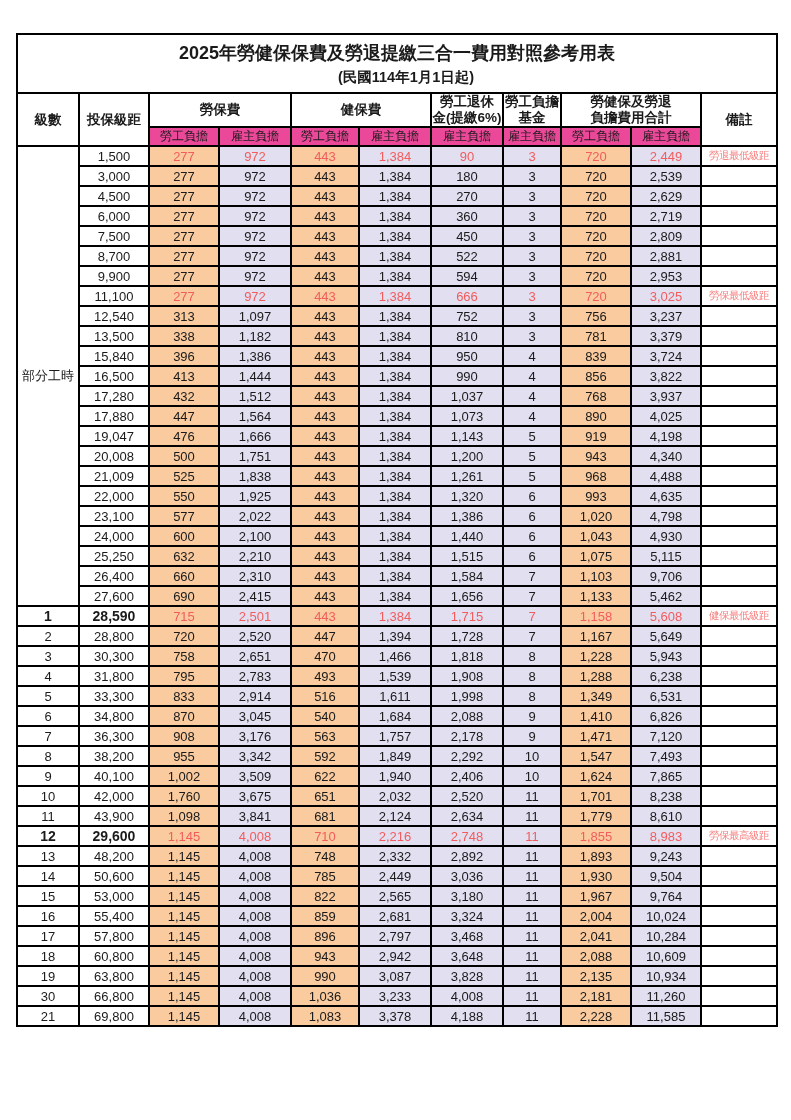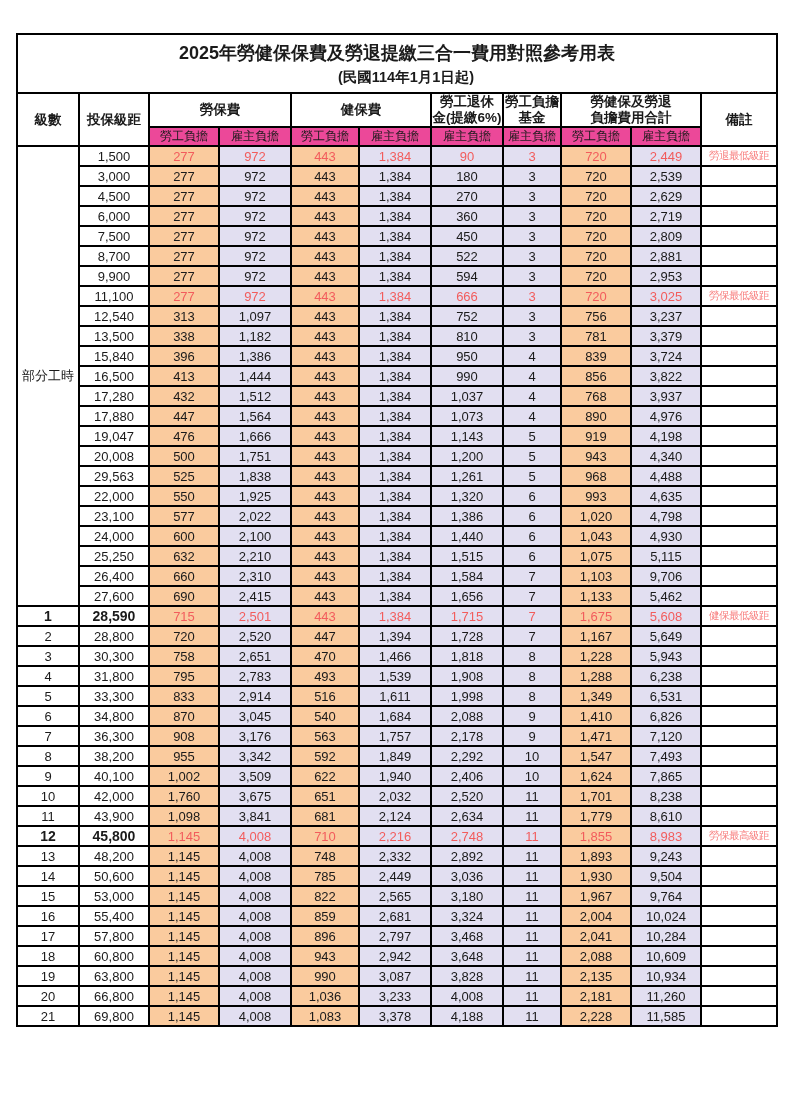--- a/index.html
+++ b/index.html
@@ -259,21 +259,21 @@
         </tr>
         <tr>
           <td class="c-bracket">17,880</td>
           <td class="emp">447</td>
           <td class="er">1,564</td>
           <td class="emp">443</td>
           <td class="er">1,384</td>
           <td class="er">1,073</td>
           <td class="er">4</td>
           <td class="emp">890</td>
-          <td class="er">4,976</td>
+          <td class="er">4,025</td>
           <td class="c-remark"></td>
         </tr>
         <tr>
           <td class="c-bracket">19,047</td>
           <td class="emp">476</td>
           <td class="er">1,666</td>
           <td class="emp">443</td>
           <td class="er">1,384</td>
           <td class="er">1,143</td>
           <td class="er">5</td>
@@ -287,21 +287,21 @@
           <td class="er">1,751</td>
           <td class="emp">443</td>
           <td class="er">1,384</td>
           <td class="er">1,200</td>
           <td class="er">5</td>
           <td class="emp">943</td>
           <td class="er">4,340</td>
           <td class="c-remark"></td>
         </tr>
         <tr>
-          <td class="c-bracket">29,563</td>
+          <td class="c-bracket">21,009</td>
           <td class="emp">525</td>
           <td class="er">1,838</td>
           <td class="emp">443</td>
           <td class="er">1,384</td>
           <td class="er">1,261</td>
           <td class="er">5</td>
           <td class="emp">968</td>
           <td class="er">4,488</td>
           <td class="c-remark"></td>
         </tr>
@@ -379,21 +379,21 @@
         </tr>
         <tr>
           <td class="c-level bigbold">1</td>
           <td class="c-bracket bigbold">28,590</td>
           <td class="emp red">715</td>
           <td class="er red">2,501</td>
           <td class="emp red">443</td>
           <td class="er red">1,384</td>
           <td class="er red">1,715</td>
           <td class="er red">7</td>
-          <td class="emp red">1,675</td>
+          <td class="emp red">1,158</td>
           <td class="er red">5,608</td>
           <td class="c-remark">健保最低級距</td>
         </tr>
         <tr>
           <td class="c-level">2</td>
           <td class="c-bracket">28,800</td>
           <td class="emp">720</td>
           <td class="er">2,520</td>
           <td class="emp">447</td>
           <td class="er">1,394</td>
@@ -515,21 +515,21 @@
           <td class="emp">681</td>
           <td class="er">2,124</td>
           <td class="er">2,634</td>
           <td class="er">11</td>
           <td class="emp">1,779</td>
           <td class="er">8,610</td>
           <td class="c-remark"></td>
         </tr>
         <tr>
           <td class="c-level bigbold">12</td>
-          <td class="c-bracket bigbold">45,800</td>
+          <td class="c-bracket bigbold">29,600</td>
           <td class="emp red">1,145</td>
           <td class="er red">4,008</td>
           <td class="emp red">710</td>
           <td class="er red">2,216</td>
           <td class="er red">2,748</td>
           <td class="er red">11</td>
           <td class="emp red">1,855</td>
           <td class="er red">8,983</td>
           <td class="c-remark">勞保最高級距</td>
         </tr>
@@ -618,21 +618,21 @@
           <td class="er">4,008</td>
           <td class="emp">990</td>
           <td class="er">3,087</td>
           <td class="er">3,828</td>
           <td class="er">11</td>
           <td class="emp">2,135</td>
           <td class="er">10,934</td>
           <td class="c-remark"></td>
         </tr>
         <tr>
-          <td class="c-level">20</td>
+          <td class="c-level">30</td>
           <td class="c-bracket">66,800</td>
           <td class="emp">1,145</td>
           <td class="er">4,008</td>
           <td class="emp">1,036</td>
           <td class="er">3,233</td>
           <td class="er">4,008</td>
           <td class="er">11</td>
           <td class="emp">2,181</td>
           <td class="er">11,260</td>
           <td class="c-remark"></td>

